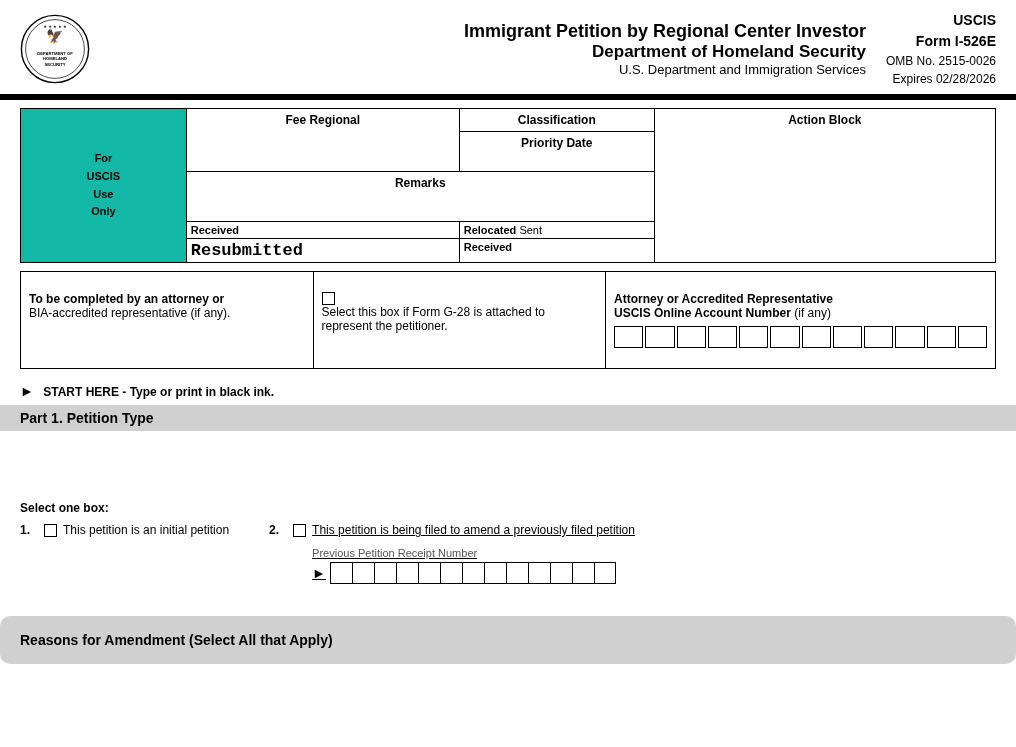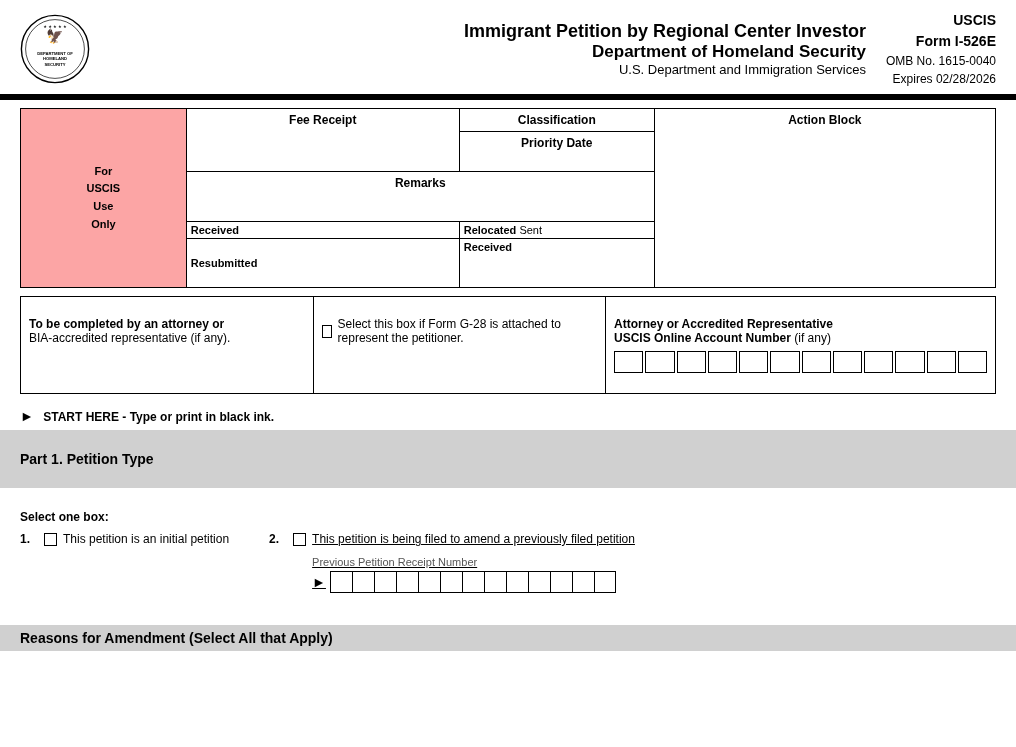--- a/index.html
+++ b/index.html
@@ -139,29 +139,30 @@
 
     
     .start-here {
       padding: 6px 20px;
       font-size: 12px;
     }
 
     
     .part-header {
       background: #d0d0d0;
-      padding: 21px 20px;
+      padding: 5px 20px;
       font-size: 14px;
       font-weight: bold;
       margin: 0;
     }
 
     
     .part-content {
       padding: 22px 20px;
+      margin-top: 48px;
     }
     .select-one {
       font-weight: bold;
       font-size: 12px;
       margin-bottom: 8px;
     }
     .petition-options {
       display: flex;
       align-items: flex-start;
       gap: 0;
@@ -209,24 +210,25 @@
       border: 1px solid #000;
       border-right: none;
     }
     .receipt-segment:last-child {
       border-right: 1px solid #000;
     }
 
     
     .reasons-header {
       background: #d0d0d0;
-      padding: 5px 20px;
+      padding: 16px 20px;
       font-size: 14px;
       font-weight: bold;
       margin-top: 10px;
+      border-radius: 10px;
     }
 
     
     .action-block-cell {
       vertical-align: top;
     }
   </style>
 </head>
 <body>
 
@@ -248,37 +250,37 @@
 
   <div class="header-center">
     <h1>Immigrant Petition by Regional Center Investor</h1>
     <p>Department of Homeland Security</p>
     <p class="sub">U.S. Department and Immigration Services</p>
   </div>
 
   <div class="header-right">
     <div class="form-label" style="font-weight:bold;font-size:14px;">USCIS</div>
     <div class="form-id">Form I-526E</div>
-    <div>OMB No. 1615-0040</div>
+    <div>OMB No. 2515-0026</div>
     <div>Expires 02/28/2026</div>
   </div>
 </div>
 
 <div class="black-bar"></div>
 
 <table class="uscis-table">
   <tbody>
     <tr>
 
-      <td class="uscis-label" rowspan="5" style="background:#fca5a5;font-weight:bold;text-align:center;vertical-align:middle;font-size:11px;">
+      <td class="uscis-label" rowspan="5" style="background:#14b8a6;font-weight:bold;text-align:center;vertical-align:middle;font-size:11px;">
         For<br>USCIS<br>Use<br>Only
       </td>
 
       <td rowspan="2" style="width:28%;height:60px;">
-        <div class="fee-receipt-header" style="text-align:center;font-weight:bold;margin-bottom:4px;">Fee Receipt</div>
+        <div class="fee-receipt-header" style="text-align:center;font-weight:bold;margin-bottom:4px;">Fee Regional</div>
       </td>
 
       <td style="width:20%;text-align:center;font-weight:bold;">
         <span>Classification</span>
       </td>
 
       <td rowspan="5" style="width:35%;" class="action-block-cell">
         <div style="text-align:center;font-weight:bold;">Action Block</div>
       </td>
     </tr>
@@ -297,40 +299,40 @@
     <tr>
       <td style="font-weight:bold;font-size:11px;padding:2px 4px;">
         <span>Received</span>
       </td>
       <td style="font-size:11px;padding:2px 4px;">
         <span style="font-weight:bold;">Relocated</span>
         <span>Sent</span>
       </td>
     </tr>
     <tr>
-      <td style="font-weight:bold;font-size:11px;padding:18px 4px;">
+      <td style="font-weight:bold;font-size:17px;padding:2px 4px;font-family:Liberation Mono, monospace;">
         <span>Resubmitted</span>
       </td>
       <td style="font-size:11px;padding:2px 4px;font-weight:bold;">
         <span>Received</span>
       </td>
     </tr>
   </tbody>
 </table>
 
 <table class="attorney-table">
   <tbody>
     <tr>
       <td class="attorney-left">
         <span style="font-weight:bold;">To be completed by an attorney or</span>
         <br>
         <span>BIA-accredited representative (if any).</span>
       </td>
       <td class="attorney-middle">
-        <div style="display:flex;align-items:center;">
+        <div style="display:flex;align-items:flex-start;flex-direction:column;">
           <span class="checkbox-inline"></span>
           <span>Select this box if Form G-28 is attached to represent the petitioner.</span>
         </div>
       </td>
       <td class="attorney-right">
         <div>
           <span style="font-weight:bold;">Attorney or Accredited Representative</span>
           <br>
           <span style="font-weight:bold;">USCIS Online Account Number</span>
           <span>(if any)</span>

